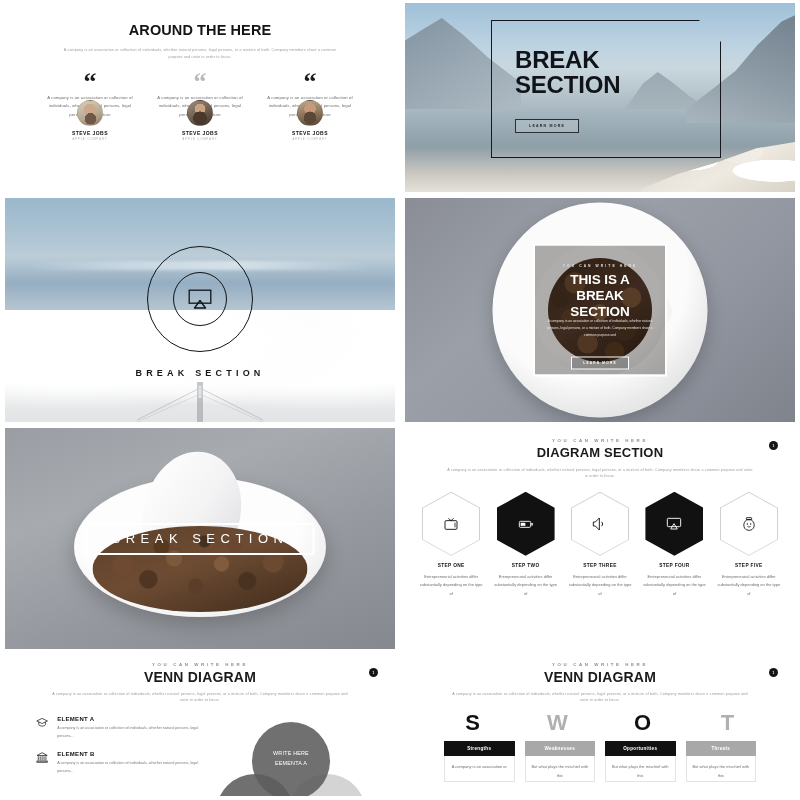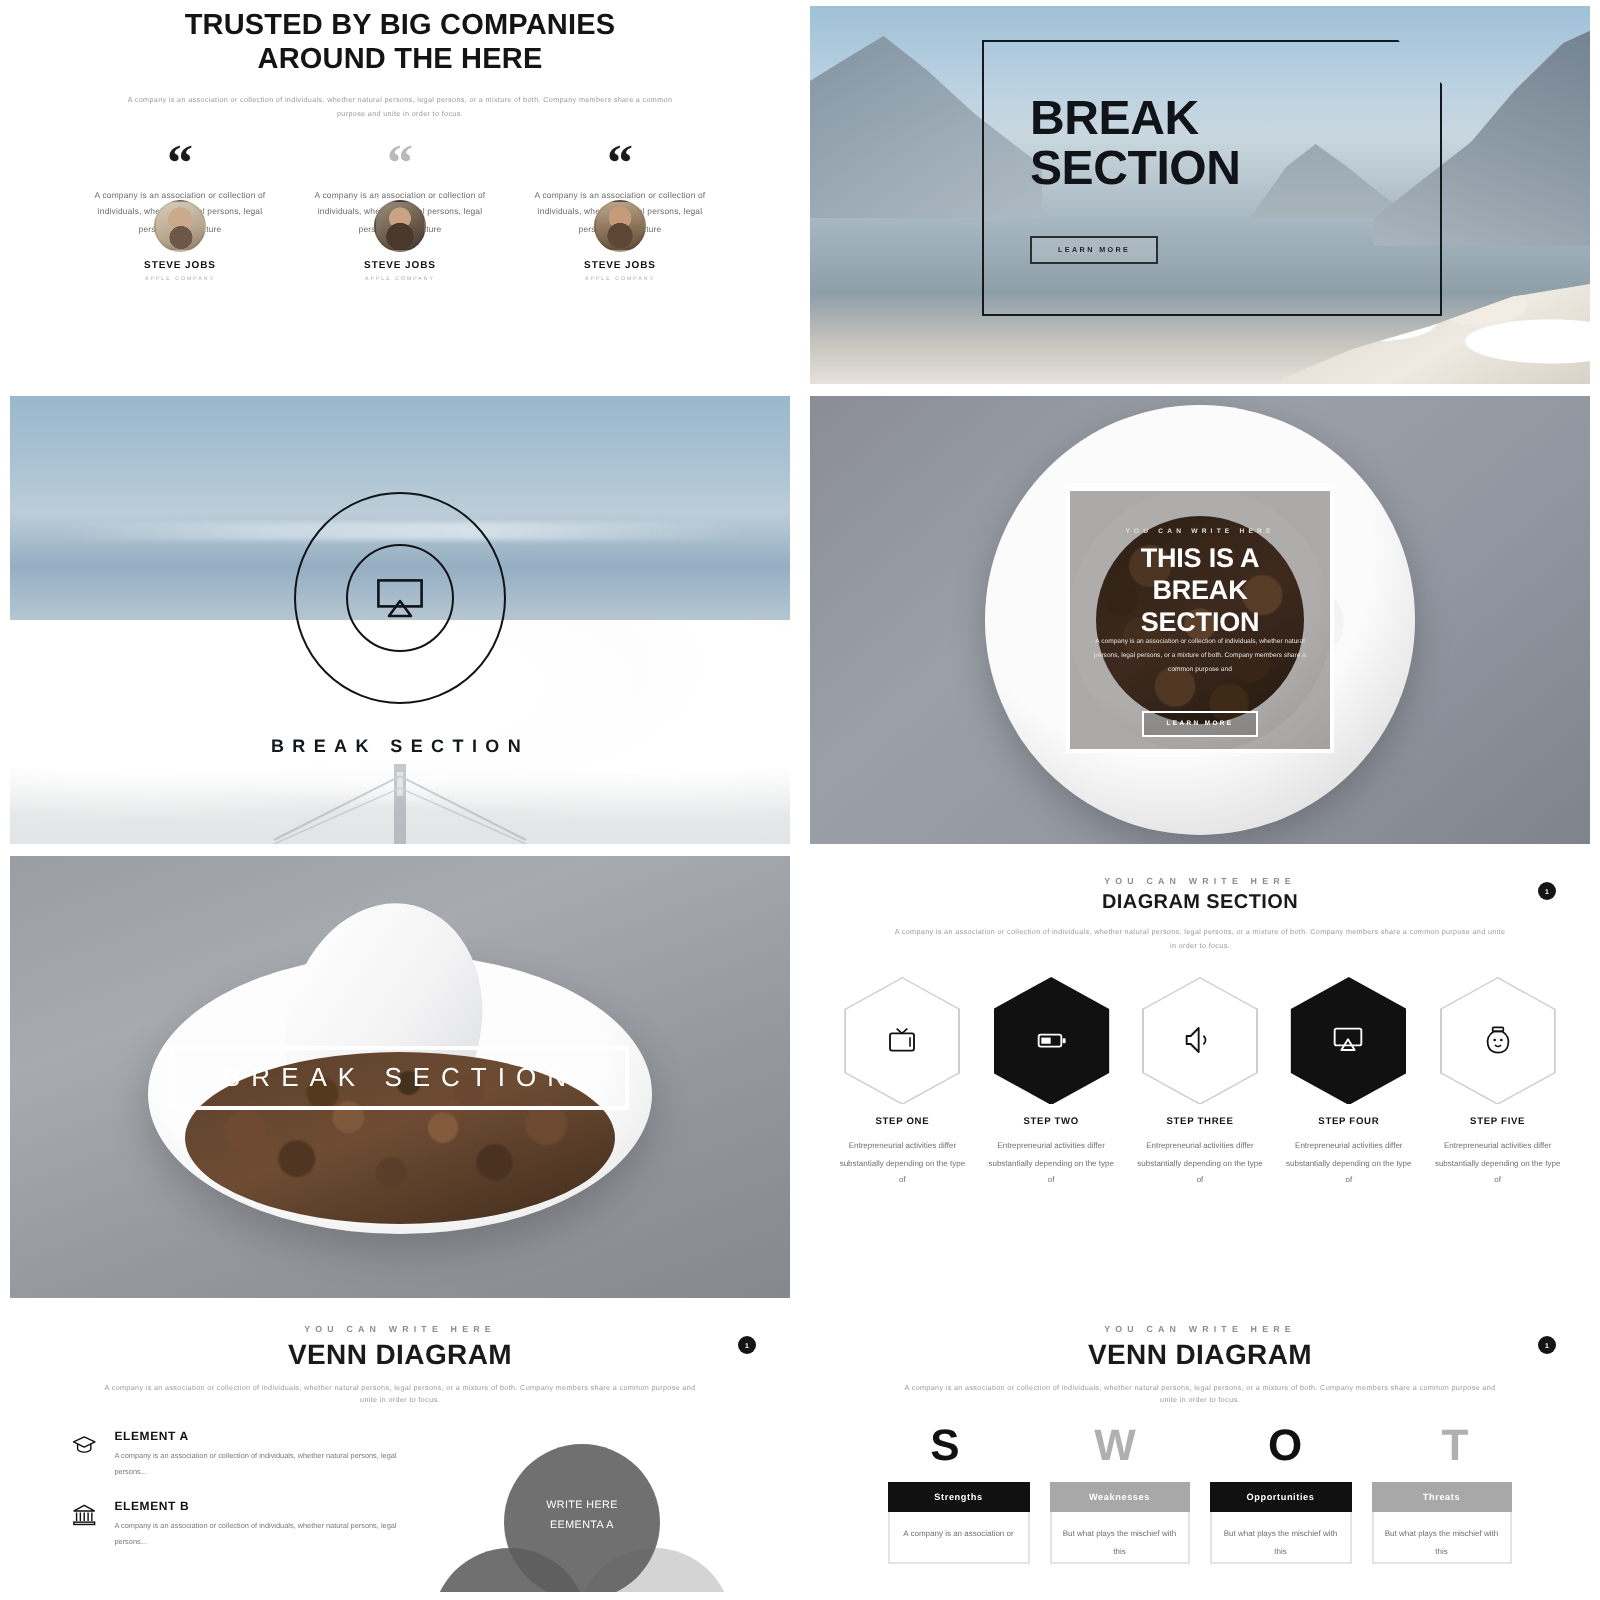--- a/index.html
+++ b/index.html
@@ -284,21 +284,21 @@
   }
 
   
   .s6 { padding-top: 9px; }
   .badge {
     position: absolute; right: 16px; top: 12px;
     width: 9px; height: 9px; border-radius: 50%; background: #151515;
     display: flex; align-items: center; justify-content: center;
     color: #fff; font-size: 3.4px; font-weight: 700;
   }
-  .s6 .bigtitle { margin-top: 3px; font-size: 10px; }
+  .s6 .bigtitle { margin-top: 3px; font-size: 13px; }
   .s6 .subcopy { margin-top: 6px; padding: 0 40px; }
   .s6 .hexrow {
     display: flex; justify-content: center; gap: 4px;
     margin-top: 12px; padding: 0 10px;
   }
   .s6 .col { width: 71px; text-align: center; }
   .hex {
     width: 58px; height: 64px; margin: 0 auto;
     clip-path: polygon(50% 0%, 100% 25%, 100% 75%, 50% 100%, 0% 75%, 0% 25%);
     display: flex; align-items: center; justify-content: center;
@@ -389,21 +389,21 @@
   .icon-sm { width: 13px; height: 13px; display: block; }
 </style>
 </head>
 <body>
 
 <div class="deck">
 
   <div class="slide">
     <div class="inner s1">
       <h1>
-        <span>TRUSTED BY BIG COMPANIES</span><br>
+        <br>
         <span>AROUND THE HERE</span>
       </h1>
       <p class="subcopy">A company is an association or collection of individuals, whether natural persons, legal persons, or a mixture of both. Company members share a common purpose and unite in order to focus.</p>
       <div class="cards">
         <div class="card">
           <div class="qmark">“</div>
           <div class="qtext">A company is an association or collection of individuals, whether natural persons, legal persons, or a mixture</div>
           <div class="avatar av1"></div>
           <div class="pname">STEVE JOBS</div>
           <div class="prole">APPLE COMPANY</div>

